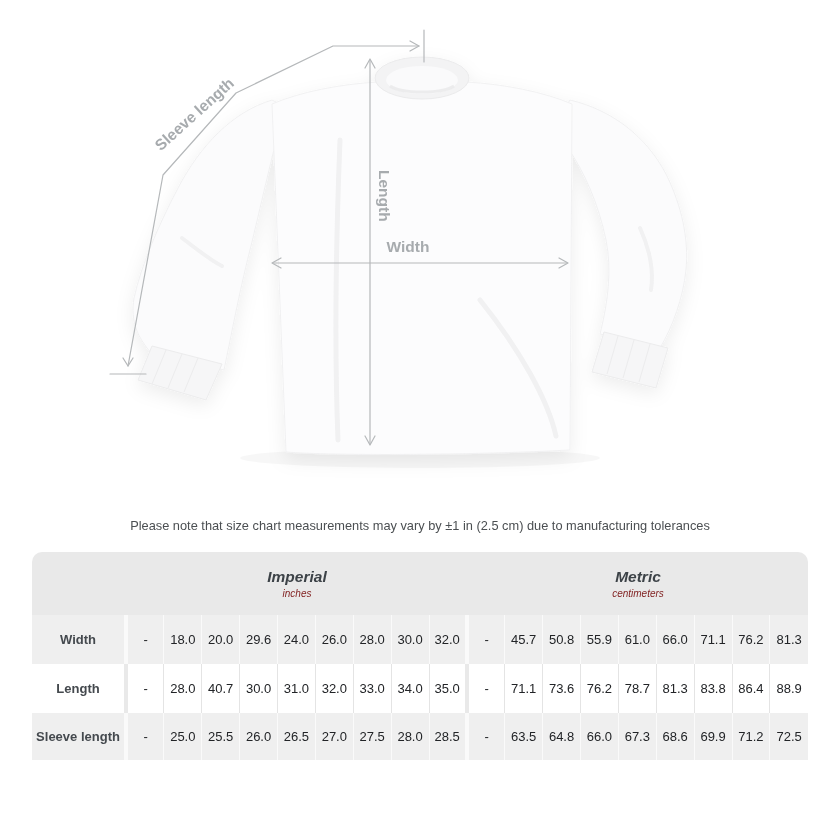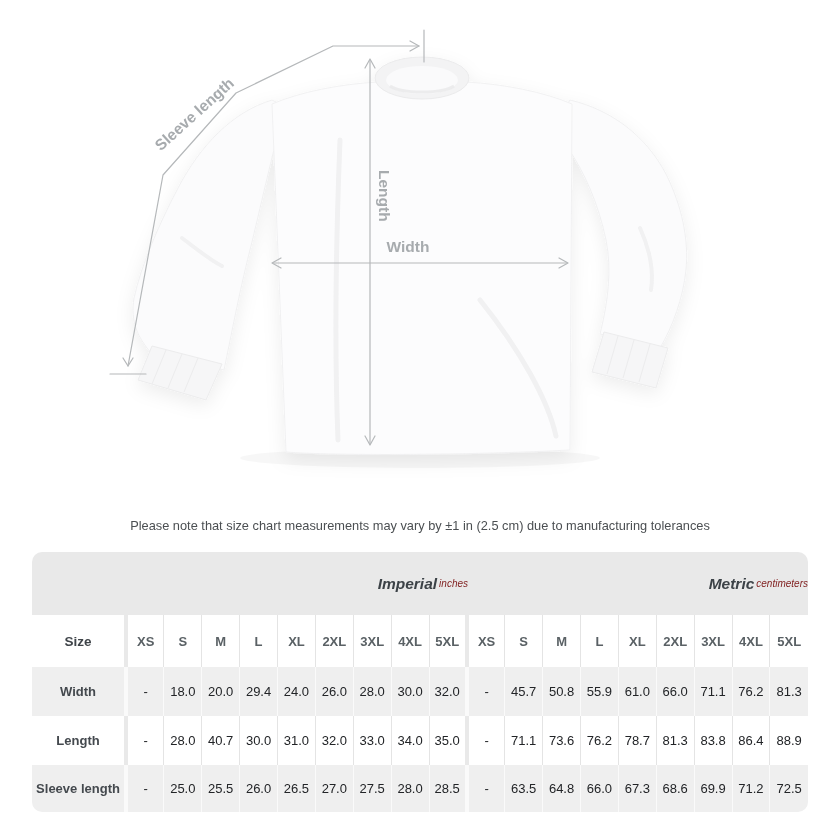--- a/index.html
+++ b/index.html
@@ -12,22 +12,22 @@
   
   .page-title{position:absolute;top:490px;left:0;width:840px;text-align:center;
     font-size:20px;font-weight:bold;color:#2b2d2f;letter-spacing:.2px;}
   .page-subtitle{position:absolute;top:518px;left:0;width:840px;text-align:center;
     font-size:12.8px;color:#4b4f52;}
 
   
   .card{position:absolute;left:32px;top:552px;width:776px;height:260px;
     border-radius:10px;overflow:hidden;background:#ffffff;}
   .band{position:relative;height:63px;background:#e9e9e9;}
-  .grp{position:absolute;top:0;height:100%;display:flex;flex-direction:row;
-    justify-content:flex-end;align-items:center;gap:2px;}
+  .grp{position:absolute;top:0;height:100%;display:flex;flex-direction:column;
+    justify-content:center;align-items:center;gap:2px;}
   .grp-imperial{left:94px;width:342px;}
   .grp-metric{left:436px;width:340px;}
   .grp-title{font-size:15.5px;font-weight:bold;font-style:italic;color:#3c4247;}
   .grp-sub{font-size:10px;font-style:italic;color:#7f1d1d;}
 
   table.sizes{border-collapse:collapse;table-layout:fixed;width:776px;}
   col.c-label{width:94px;}
   td{text-align:center;vertical-align:middle;font-size:13px;color:#222427;
     border-left:1px solid #e4e4e4;padding:0;}
   td:first-child{border-left:none;}
@@ -151,48 +151,27 @@
           <col>
           <col>
           <col>
           <col>
           <col>
           <col>
           <col>
           <col>
       </colgroup>
       <tbody>
-      <tr class="size-row">
-        <td class="lbl">Size</td>
-        <td class="hdr gstart">XS</td>
-        <td class="hdr">S</td>
-        <td class="hdr">M</td>
-        <td class="hdr">L</td>
-        <td class="hdr">XL</td>
-        <td class="hdr">2XL</td>
-        <td class="hdr">3XL</td>
-        <td class="hdr">4XL</td>
-        <td class="hdr">5XL</td>
-        <td class="hdr gstart">XS</td>
-        <td class="hdr">S</td>
-        <td class="hdr">M</td>
-        <td class="hdr">L</td>
-        <td class="hdr">XL</td>
-        <td class="hdr">2XL</td>
-        <td class="hdr">3XL</td>
-        <td class="hdr">4XL</td>
-        <td class="hdr">5XL</td>
-      </tr>
 
       <tr class="data-row shade">
         <td class="lbl">Width</td>
         <td class="gstart">-</td>
         <td>18.0</td>
         <td>20.0</td>
-        <td>29.4</td>
+        <td>29.6</td>
         <td>24.0</td>
         <td>26.0</td>
         <td>28.0</td>
         <td>30.0</td>
         <td>32.0</td>
         <td class="gstart">-</td>
         <td>45.7</td>
         <td>50.8</td>
         <td>55.9</td>
         <td>61.0</td>

